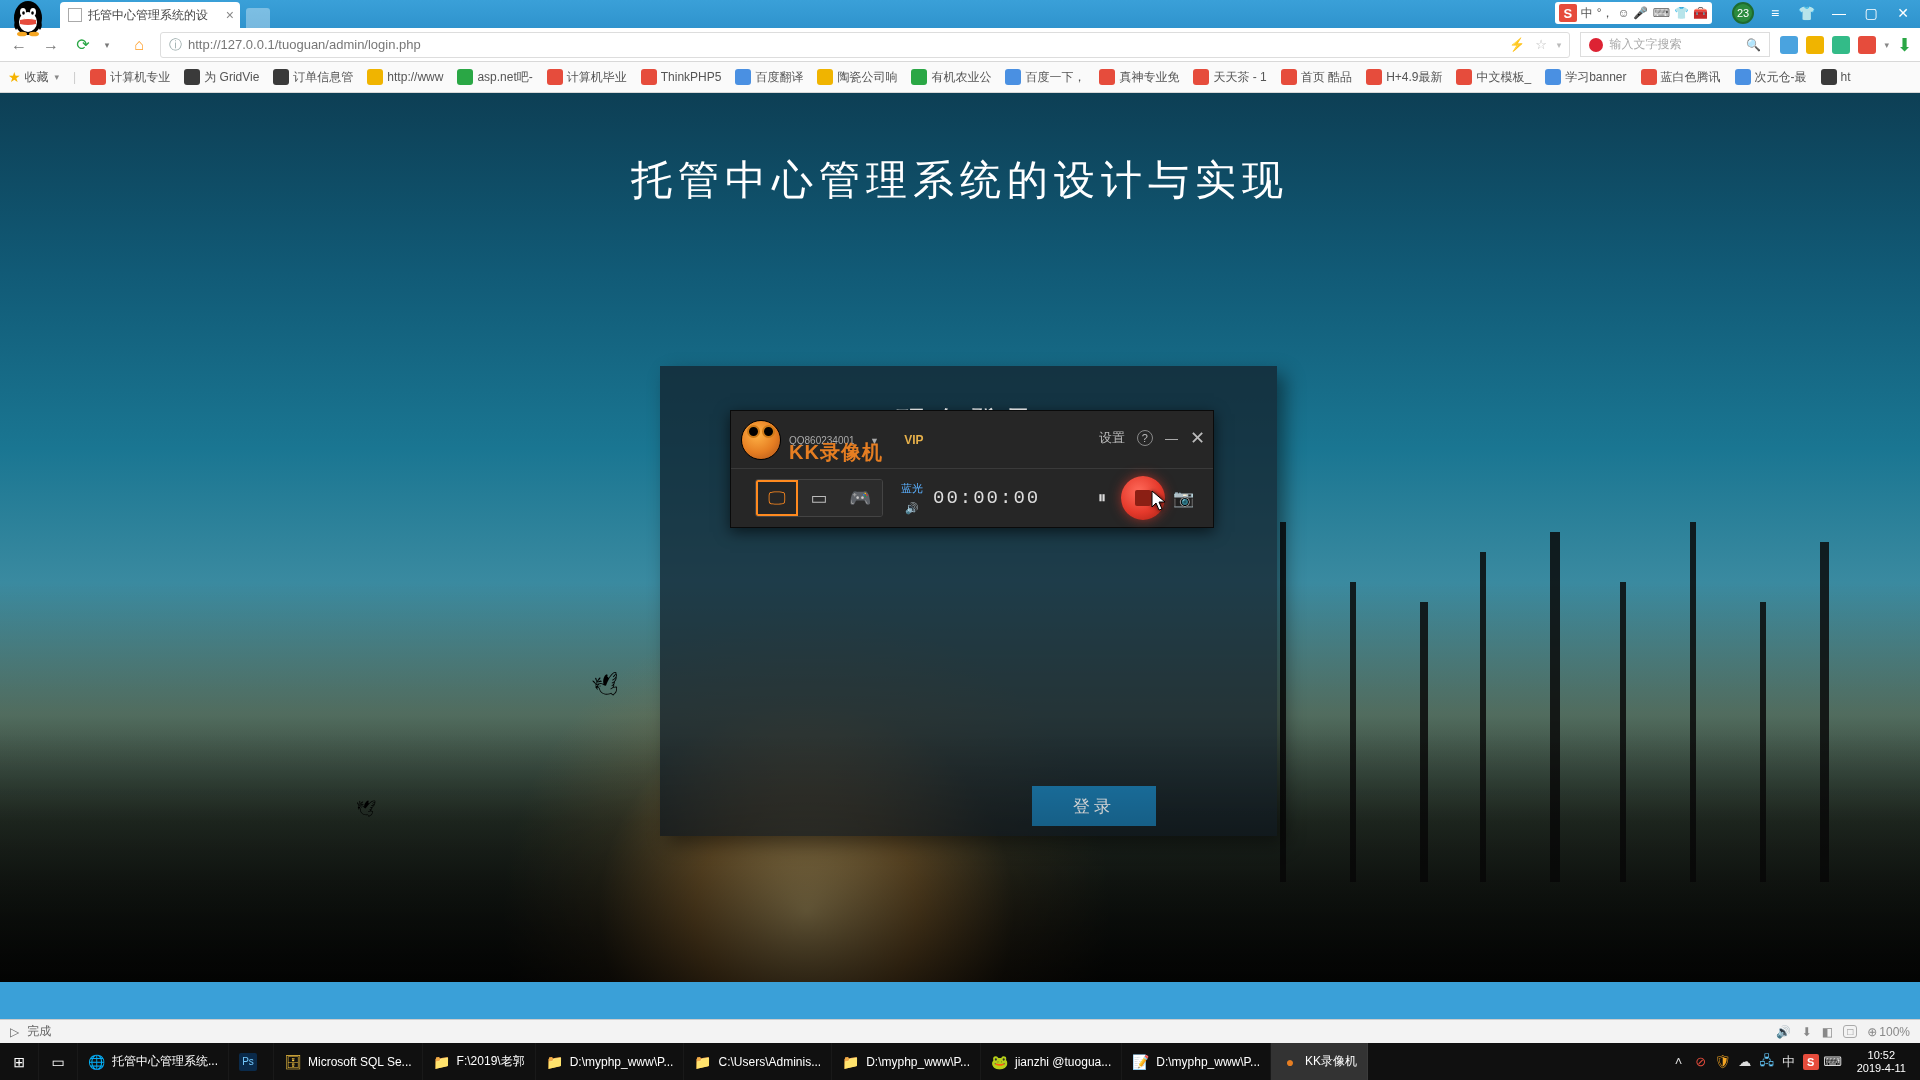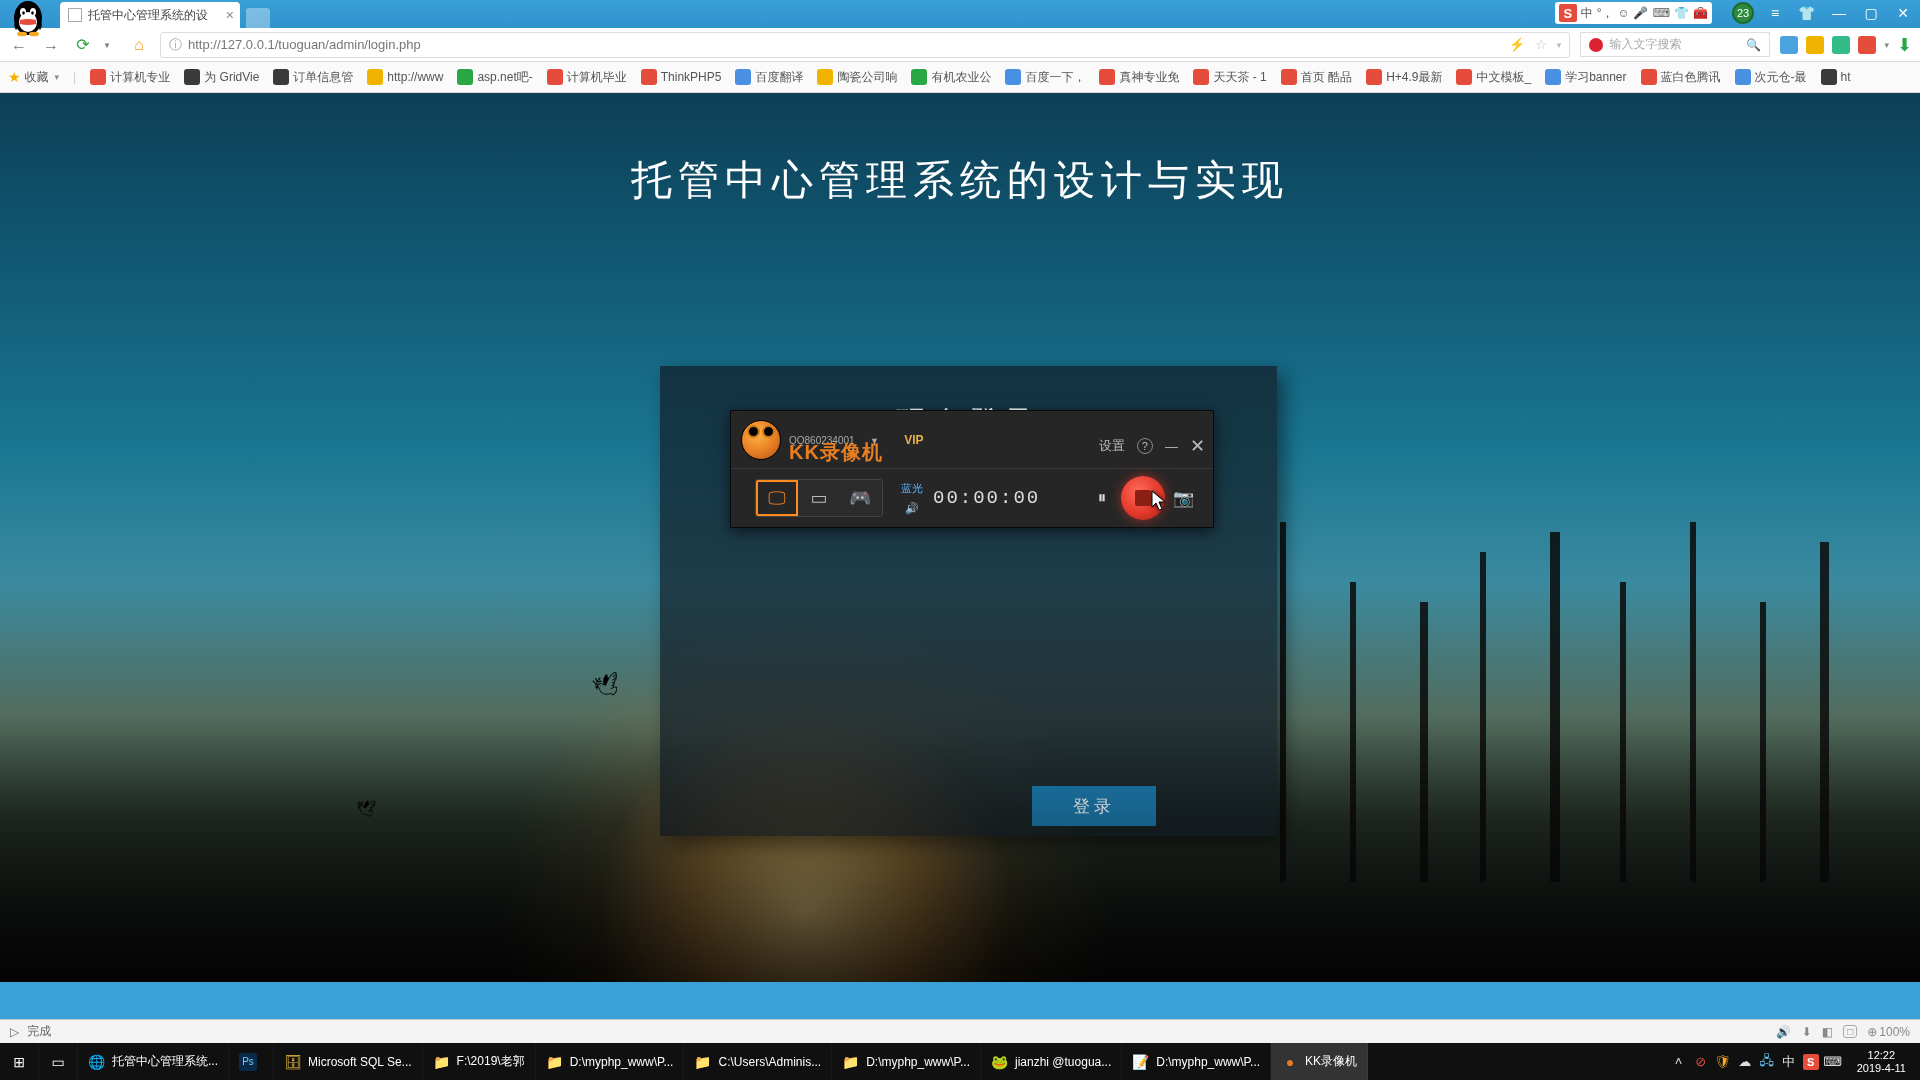--- a/index.html
+++ b/index.html
@@ -69,21 +69,21 @@
 .recorder { position: absolute; left: 730px; top: 410px; width: 484px; background: #262626; border: 1px solid #0a0a0a; box-shadow: 0 4px 14px rgba(0,0,0,.6); color: #ccc; font-size: 12px; z-index: 50; }
 .rec-top { height: 58px; display: flex; align-items: center; padding: 0 10px; position: relative; border-bottom: 1px solid #3a3a3a; }
 .rec-logo { width: 40px; height: 40px; border-radius: 50%; background: radial-gradient(circle at 40% 35%, #ffb347 0%, #e67e22 55%, #a8501a 100%); position: relative; margin-right: 8px; border: 1px solid #000; }
 .rec-logo::before, .rec-logo::after { content: ""; position: absolute; width: 9px; height: 9px; border-radius: 50%; background: #000; top: 4px; border: 2px solid #ce7a18; }
 .rec-logo::before { left: 5px; }
 .rec-logo::after { right: 5px; }
 .rec-id { color: #aaa; font-size: 10px; }
 .rec-drop { color: #aaa; margin-left: 12px; font-size: 9px; }
 .rec-vip { color: #e6b04a; margin-left: 22px; font-size: 12px; font-weight: bold;}
 .rec-name { position: absolute; left: 58px; top: 28px; color: #e67e22; font-size: 20px; font-weight: bold; letter-spacing: 1px; }
-.rec-top-right { position: absolute; right: 8px; top: 24px; display: flex; align-items: center; gap: 12px; color: #bbb; font-size: 13px; }
+.rec-top-right { position: absolute; right: 8px; top: 16px; display: flex; align-items: center; gap: 12px; color: #bbb; font-size: 13px; }
 .rec-top-right span { cursor: pointer; }
 .rec-top-right .x { font-size: 18px; }
 
 .rec-mid { height: 58px; display: flex; align-items: center; padding: 0 10px 0 24px; gap: 0; }
 .mode-box { display: flex; border: 1px solid #444; border-radius: 3px; overflow: hidden; }
 .mode { width: 42px; height: 36px; display: flex; align-items: center; justify-content: center; color: #bbb; font-size: 18px; cursor: pointer; background: #2c2c2c; }
 .mode.active { color: #ff8a1f; border: 2px solid #ff8a1f; background: #262626; }
 .quality-col { margin-left: 18px; display: flex; flex-direction: column; align-items: center; gap: 6px; font-size: 11px;}
 .quality-col .ql { color: #5ab0ff; }
 .timer { margin-left: 10px; font-family: "Courier New", monospace; font-size: 19px; letter-spacing: 2px; color: #ddd; }
@@ -413,17 +413,17 @@
       <span class="t">˄</span>
       <span class="t" style="color:#e64c3c;">⊘</span>
       <span class="t" style="color:#f5a623;">🛡</span>
       <span class="t">☁</span>
       <span class="t" style="color:#6cf;">🖧</span>
       <span class="t">中</span>
       <span class="t s-logo2">S</span>
       <span class="t">⌨</span>
     </div>
     <div class="tb-clock">
-      <div>12:22</div>
+      <div>10:52</div>
       <div>2019-4-11</div>
     </div>
   </div>
 </div>
 
 </body></html>

